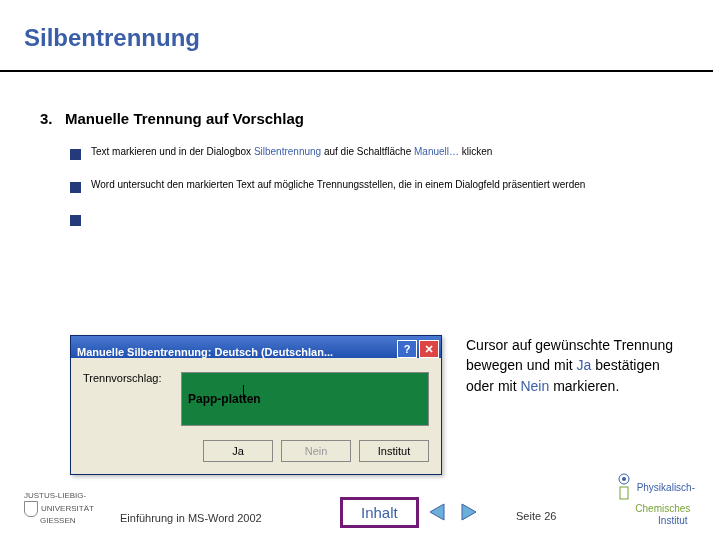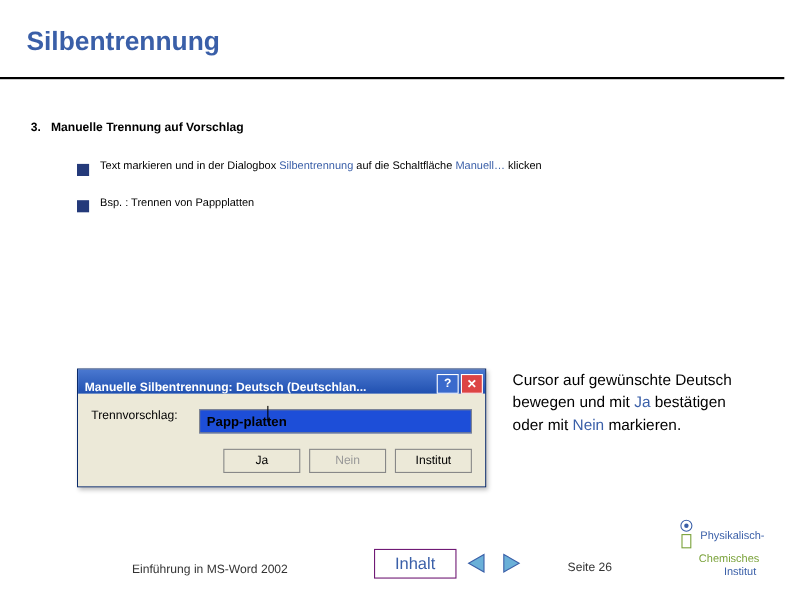--- a/index.html
+++ b/index.html
@@ -1,47 +1,47 @@
 <!DOCTYPE html>
 <html><head>
 <meta charset="utf-8">
 <style>
   html,body{margin:0;padding:0;width:720px;height:540px;background:#fff;font-family:Arial,Helvetica,sans-serif;color:#000;overflow:hidden}
   .slide{position:relative;width:713px;height:540px;box-sizing:border-box}
   .title{position:absolute;left:24px;top:24px;font-size:24px;font-weight:700;color:#3a5fa8}
   .title-underline{position:absolute;left:0;right:0;top:70px;height:2px;background:#000}
-  .section{position:absolute;left:28px;top:110px;font-size:11px;font-weight:700}
+  .section{position:absolute;left:40px;top:110px;font-size:15px;font-weight:700}
   .bullets{position:absolute;left:70px;top:145px;right:30px;font-size:10px;line-height:1.45}
   .bullet{display:flex;gap:10px;margin-bottom:18px}
   .sq{flex:0 0 11px;height:11px;background:#243a7a;margin-top:4px}
   .hl-blue{color:#3a5fa8}
   .dialog-area{position:absolute;left:70px;top:335px;display:flex;gap:24px;align-items:flex-start}
   .dialog{width:370px;border:1px solid #0a2a6a;font-family:Tahoma,Arial,sans-serif;font-size:11px;box-shadow:2px 2px 4px rgba(0,0,0,.25)}
   .dlg-titlebar{background:linear-gradient(#4a78d0,#2050b0);color:#fff;height:22px;display:flex;align-items:flex-end;padding:0 2px 0 6px;font-weight:700;font-size:11px}
   .dlg-titlebar .t{flex:1;white-space:nowrap;overflow:hidden}
   .dlg-btn{width:18px;height:16px;margin-left:2px;border:1px solid #fff;background:#d44;color:#fff;font-size:11px;display:flex;align-items:center;justify-content:center;cursor:pointer}
   .dlg-btn.help{background:#3a6acc}
   .dlg-body{background:#ece9d8;padding:14px 12px 12px}
   .dlg-row{display:flex;gap:8px}
   .dlg-label{width:90px}
-  .dlg-field{flex:1;background:#1d4ed8;border:1px solid #888;height:20px;display:flex;align-items:center;padding:0 6px;font-family:Arial;font-size:12px;font-weight:700}
+  .dlg-field{flex:1;background:#15803d;border:1px solid #888;height:20px;display:flex;align-items:center;padding:16px 6px;font-family:Arial;font-size:12px;font-weight:700}
   .syll{position:relative}
   .syll .mark{position:absolute;left:0;bottom:-1px;width:1px;height:15px;background:#000}
   .dlg-buttons{display:flex;justify-content:flex-end;gap:8px;margin-top:14px}
   .winbtn{min-width:70px;height:22px;border:1px solid #888;background:#ece9d8;font-size:11px;padding:0 10px;cursor:pointer}
   .winbtn.disabled{color:#999;cursor:default}
   .after-text{width:225px;font-size:14px;line-height:1.45}
 
   .footer{position:absolute;left:0;right:0;bottom:14px;height:40px}
   .uni-logo{position:absolute;left:24px;bottom:0;font-size:8px;line-height:1.1;color:#555}
   .uni-logo .u{font-weight:400}
   .crest{display:inline-block;width:12px;height:14px;border:1px solid #888;border-radius:0 0 6px 6px;margin-right:3px;vertical-align:middle}
   .source{position:absolute;left:120px;bottom:2px;font-size:11px;color:#333}
   .inhalt{position:absolute;left:340px;bottom:0;height:28px;display:flex;align-items:center;gap:8px}
-  .inhalt-btn{border:1px solid #701a75;padding:4px 18px;color:#3a5fa8;font-size:15px;background:#fff;cursor:pointer}
+  .inhalt-btn{border:3px solid #701a75;padding:4px 18px;color:#3a5fa8;font-size:15px;background:#fff;cursor:pointer}
   .nav-arrow{width:22px;height:20px;cursor:pointer}
   .pageno{position:absolute;left:516px;bottom:4px;font-size:11px;color:#333}
   .inst-logo{position:absolute;right:18px;bottom:0;font-size:10px;color:#3a5fa8;text-align:center;line-height:1.15}
   .inst-logo .chem{color:#7aa23a}
   .inst-logo .ico{display:inline-block;vertical-align:middle;margin-right:4px}
 </style>
 </head>
 <body>
 
 <div class="slide">
@@ -56,21 +56,24 @@
 
   <div class="bullets">
     <div class="bullet">
       <div class="sq"></div>
       <div>
         <span>Text markieren und in der Dialogbox </span><span class="hl-blue">Silbentrennung</span><span> auf die Schaltfläche </span><span class="hl-blue">Manuell…</span><span> klicken</span>
       </div>
     </div>
     <div class="bullet">
       <div class="sq"></div>
-      <div>Bsp. : Trennen von Pappplatten</div>
+      <div>Word untersucht den markierten Text auf mögliche Trennungsstellen, die in einem Dialogfeld präsentiert werden</div>
+    </div>
+    <div class="bullet">
+      <div class="sq"></div>
     </div>
   </div>
 
   <div class="dialog-area">
     <div class="dialog">
       <div class="dlg-titlebar">
         <span class="t">Manuelle Silbentrennung: Deutsch (Deutschlan...</span>
         <span class="dlg-btn help">?</span>
         <span class="dlg-btn">✕</span>
       </div>
@@ -87,25 +90,30 @@
         </div>
         <div class="dlg-buttons">
           <button class="winbtn">Ja</button>
           <button class="winbtn disabled">Nein</button>
           <button class="winbtn">Institut</button>
         </div>
       </div>
     </div>
 
     <div class="after-text">
-      <span>Cursor auf gewünschte Deutsch bewegen und mit </span><span class="hl-blue">Ja</span><span> bestätigen oder mit </span><span class="hl-blue">Nein</span><span> markieren.</span>
+      <span>Cursor auf gewünschte Trennung bewegen und mit </span><span class="hl-blue">Ja</span><span> bestätigen oder mit </span><span class="hl-blue">Nein</span><span> markieren.</span>
     </div>
   </div>
 
   <div class="footer">
+    <div class="uni-logo">
+      <div class="u">JUSTUS-LIEBIG-</div>
+      <div><span class="crest"></span><span>UNIVERSITÄT</span></div>
+      <div style="padding-left:16px">GIESSEN</div>
+    </div>
     <div class="source">Einführung in MS-Word 2002</div>
     <div class="inhalt">
       <div class="inhalt-btn">Inhalt</div>
       <svg class="nav-arrow" viewBox="0 0 20 20">
           <polygon points="16,2 16,18 2,10" fill="#6ab0d8" stroke="#3a5fa8"></polygon>
         </svg>
       <svg class="nav-arrow" viewBox="0 0 20 20">
           <polygon points="4,2 4,18 18,10" fill="#6ab0d8" stroke="#3a5fa8"></polygon>
         </svg>
     </div>

